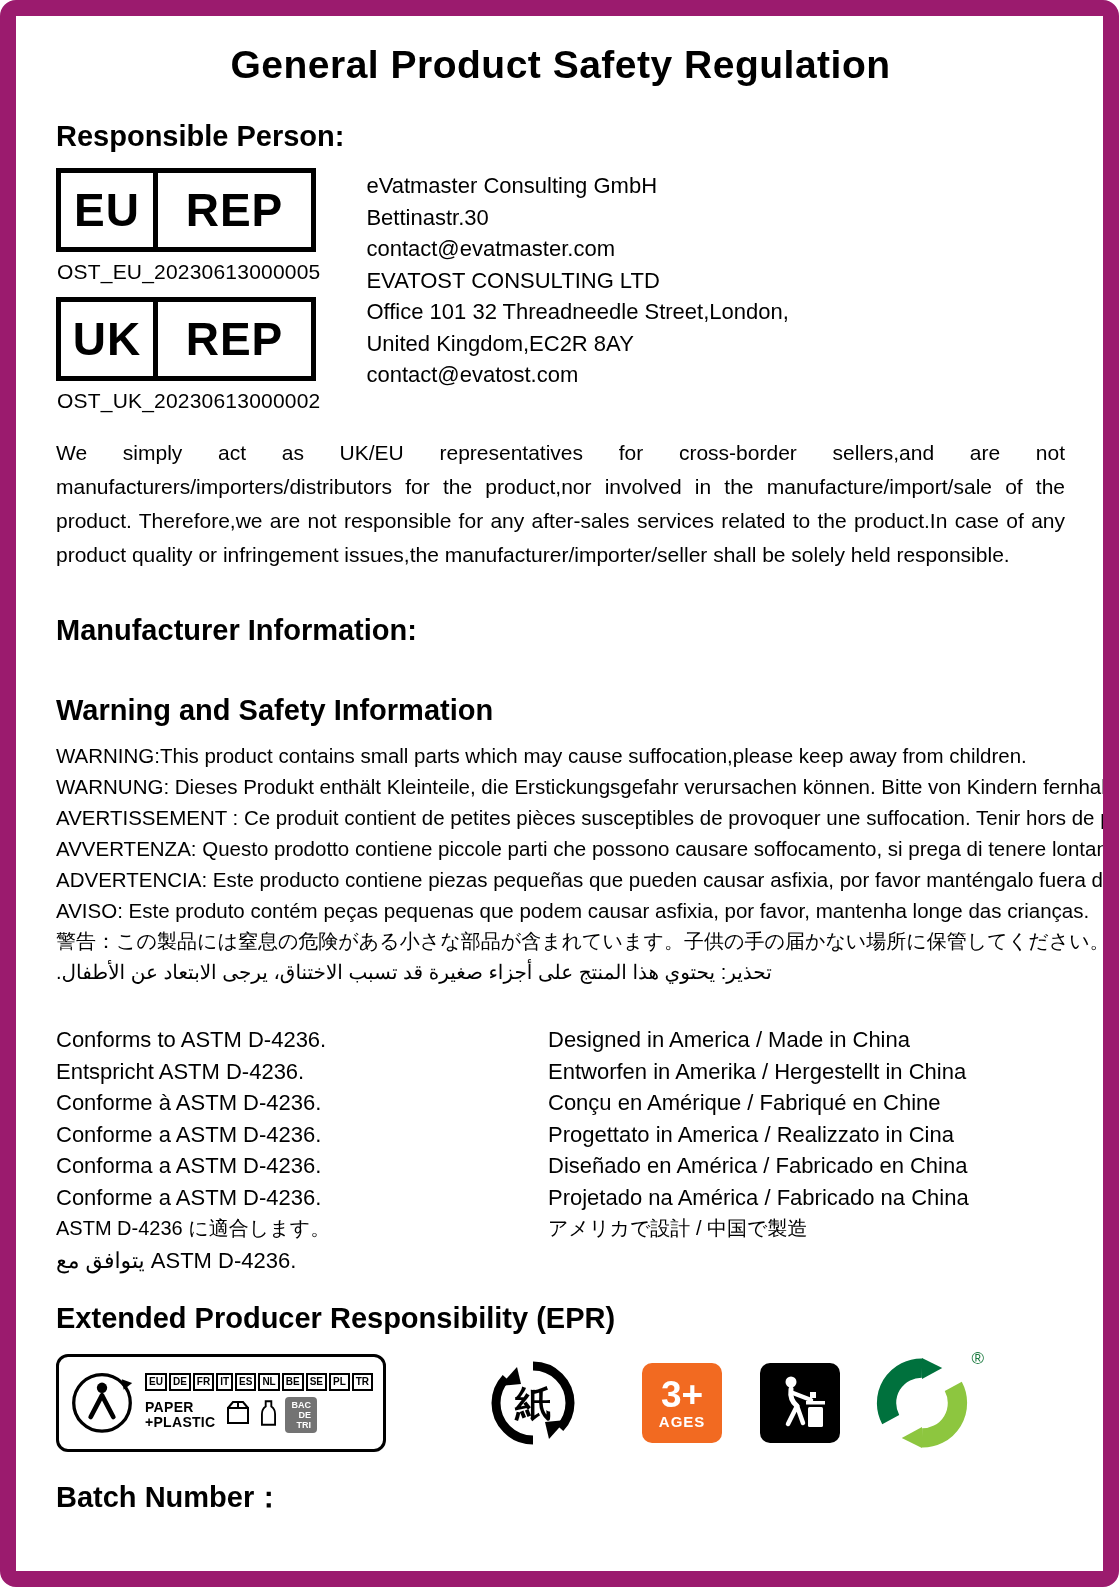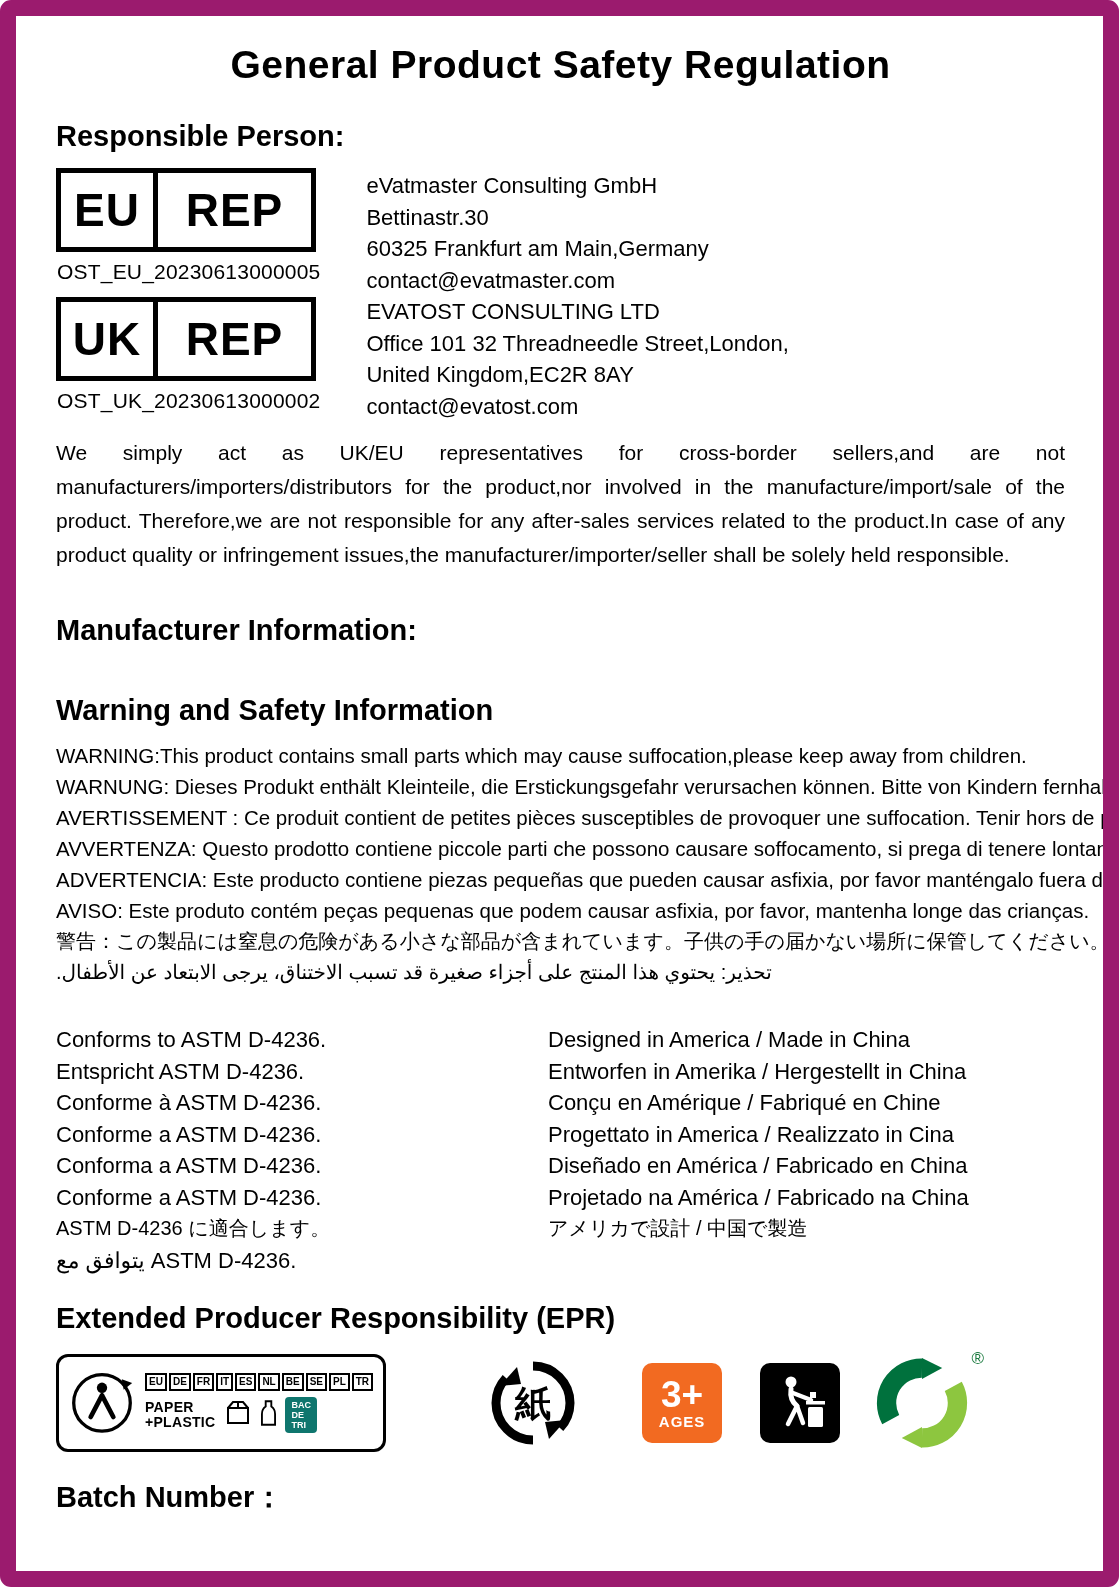--- a/index.html
+++ b/index.html
@@ -1,21 +1,21 @@
 <!DOCTYPE html>
 <html><head>
 <meta charset="utf-8">
 <style>
   * { margin:0; padding:0; box-sizing:border-box; }
   html,body { background:#ffffff; }
   body { font-family:"Liberation Sans", sans-serif; color:#000; }
 
   .page {
     width:1119px; height:1587px;
-    border:16px solid #9B1B6E; border-radius:11px;
+    border:16px solid #9B1B6E; border-radius:16px;
     background:#fff; padding:26px 38px 0 40px;
     overflow:hidden; position:relative;
   }
 
   .title { text-align:center; font-size:39px; font-weight:700; line-height:46px; letter-spacing:0.5px; }
 
   .h2 { font-size:29px; font-weight:700; line-height:36px; }
   .h2.rp   { margin-top:30px; }
   .h2.mfr  { margin-top:40px; }
   .h2.warn { margin-top:44px; }
@@ -49,21 +49,21 @@
 
   
   .epr-row { display:flex; align-items:center; margin-top:16px; height:102px; }
 
   .triman-box { display:flex; align-items:center; gap:10px; border:3px solid #000; border-radius:12px; padding:6px 10px; height:98px; }
   .triman-right { display:flex; flex-direction:column; gap:6px; }
   .cc-row { display:flex; gap:2px; }
   .cc-chip { border:2px solid #000; font-size:10px; font-weight:700; padding:2px 2px; line-height:1; }
   .triman-mid { display:flex; align-items:center; gap:9px; }
   .material { font-size:14px; font-weight:700; line-height:15px; letter-spacing:0.3px; }
-  .bac-box { background:#0f766e; color:#fff; border-radius:4px; font-size:9px; font-weight:700; text-align:left; padding:3px 6px; line-height:10px; }
+  .bac-box { background:#737373; color:#fff; border-radius:4px; font-size:9px; font-weight:700; text-align:right; padding:3px 6px; line-height:10px; }
 
   .paper-mark { width:94px; height:94px; margin-left:100px; }
 
   .age-badge { width:80px; height:80px; background:#F26A21; border-radius:10px; color:#fff;
                display:flex; flex-direction:column; align-items:center; justify-content:center; margin-left:62px; }
   .age-value { font-size:37px; font-weight:700; line-height:37px; }
   .age-label { font-size:15px; font-weight:700; letter-spacing:1px; }
 
   .tidyman { width:80px; height:80px; background:#000; border-radius:10px; margin-left:38px;
              display:flex; align-items:center; justify-content:center; }
@@ -92,21 +92,20 @@
       <div class="rep-code">OST_EU_20230613000005</div>
       <div class="rep-box">
         <span class="rep-cell rep-cc">UK</span>
         <span class="rep-cell rep-word">REP</span>
       </div>
       <div class="rep-code">OST_UK_20230613000002</div>
     </div>
     <div class="rp-right">
       <div class="contact-line">eVatmaster Consulting GmbH</div>
       <div class="contact-line">Bettinastr.30</div>
-      <div class="contact-line">60325 Frankfurt am Main,Germany</div>
       <div class="contact-line">contact@evatmaster.com</div>
       <div class="contact-line">EVATOST CONSULTING LTD</div>
       <div class="contact-line">Office 101 32 Threadneedle Street,London,</div>
       <div class="contact-line">United Kingdom,EC2R 8AY</div>
       <div class="contact-line">contact@evatost.com</div>
     </div>
   </div>
 
   <p class="disclaimer">We simply act as UK/EU representatives for cross-border sellers,and are not manufacturers/importers/distributors for the product,nor involved in the manufacture/import/sale of the product. Therefore,we are not responsible for any after-sales services related to  the product.In case of any product quality or infringement issues,the manufacturer/importer/seller shall be solely held responsible.</p>
 

